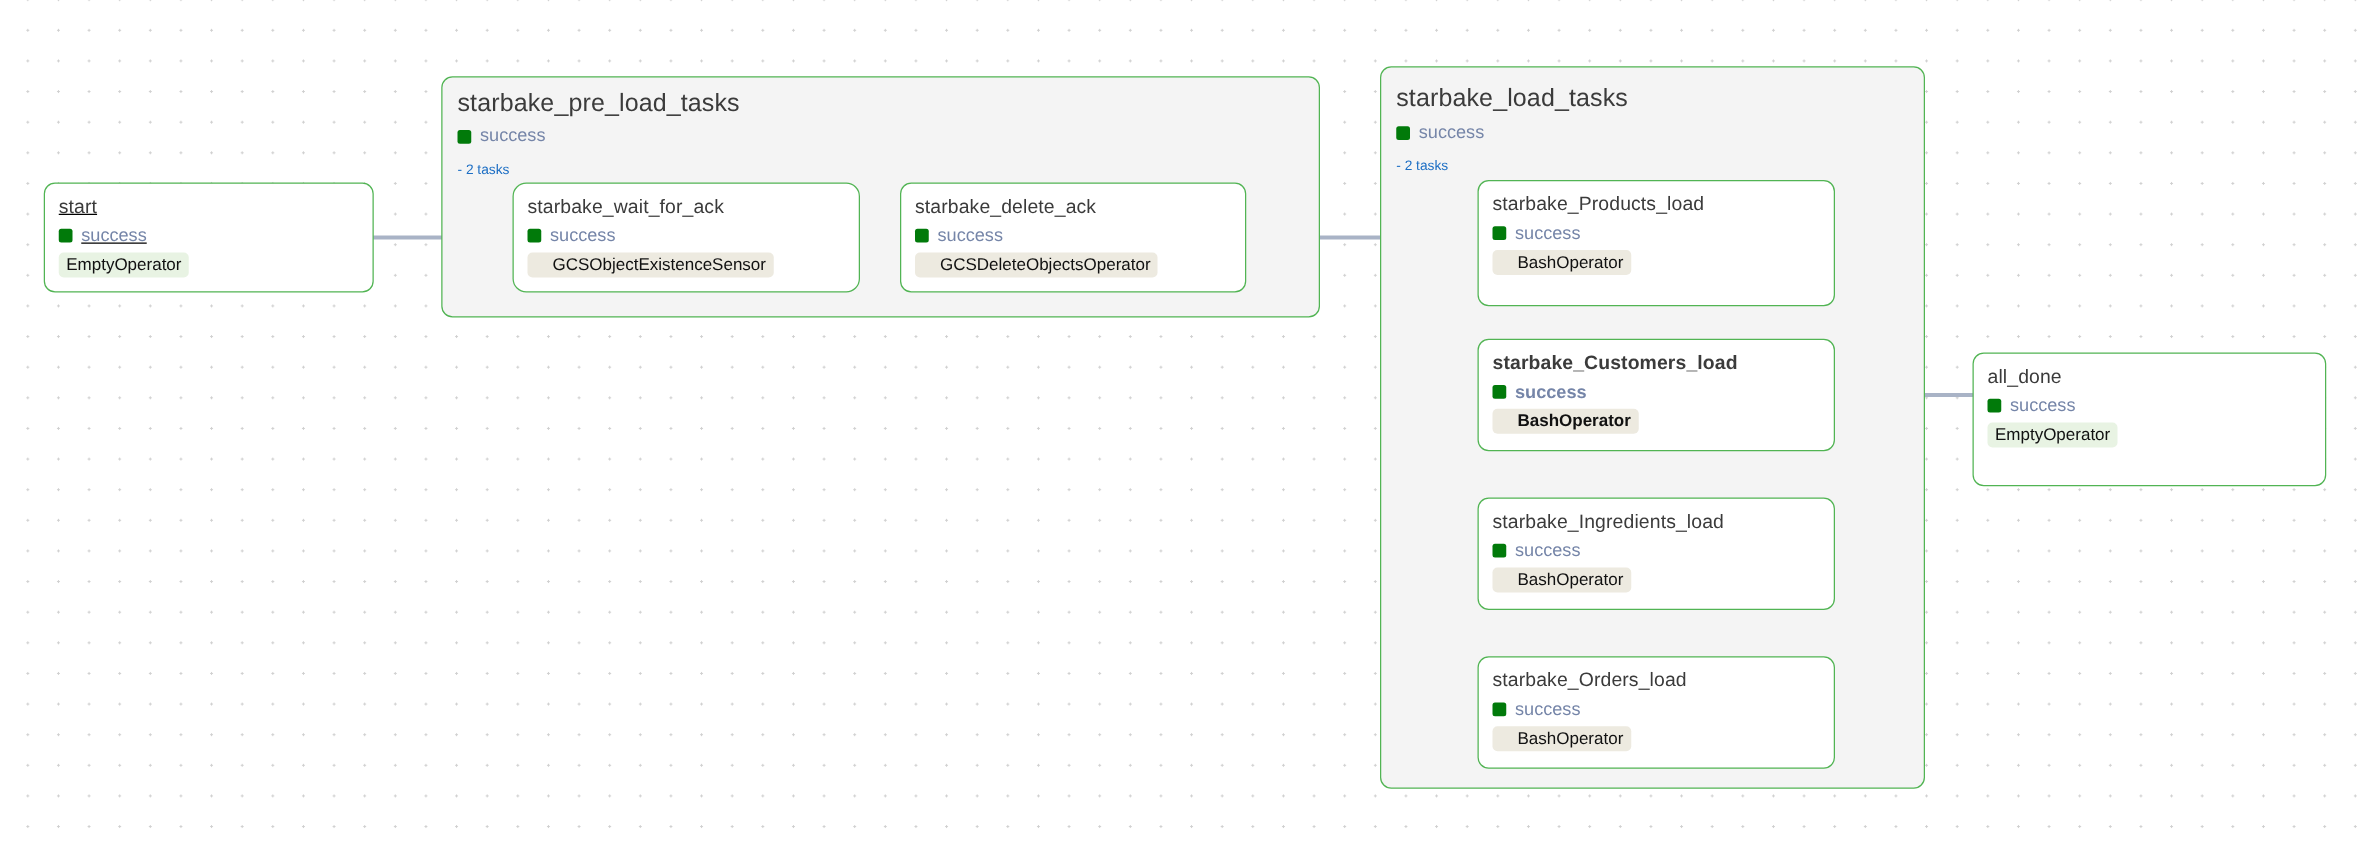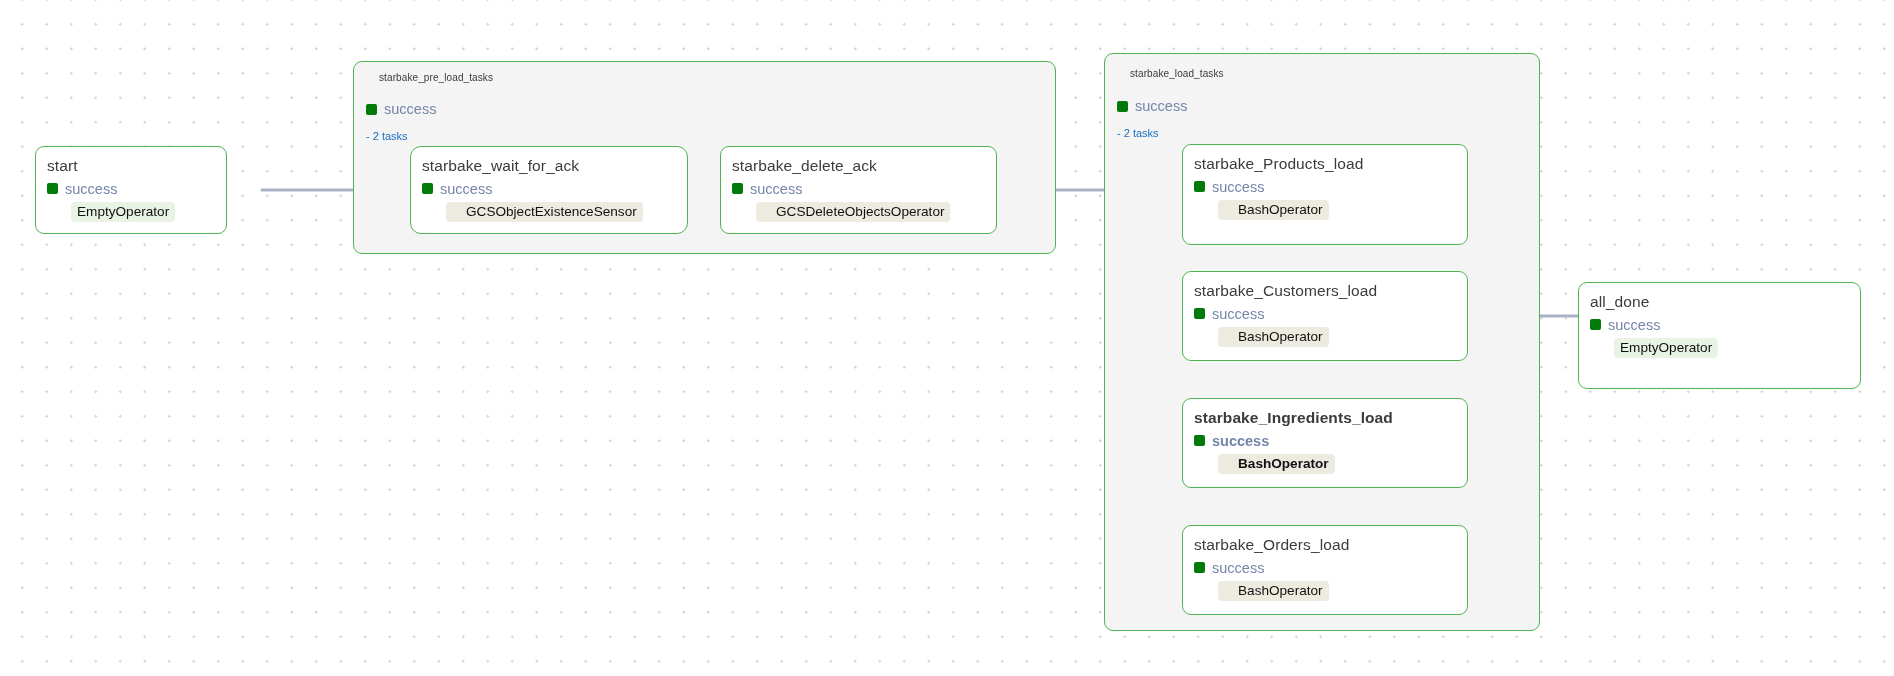--- a/index.html
+++ b/index.html
@@ -21,25 +21,24 @@
   
   .group{
     position:absolute;
     box-sizing:border-box;
     border:1.6px solid #51b453;
     border-radius:9px;
     background:#f4f4f4;
   }
   .group-title{
     position:absolute;
-    font-size:10px;
+    font-size:20px;
     color:#3b3b3b;
     white-space:nowrap;
     letter-spacing:.1px;
-    margin-left:13px;
   }
   .group-status{
     position:absolute;
     display:flex;
     align-items:center;
     gap:7px;
     font-size:14.5px;
     color:#7585a8;
     white-space:nowrap;
   }
@@ -83,21 +82,20 @@
     flex:0 0 auto;
   }
   .op-pill{
     display:inline-block;
     margin-top:5px;
     padding:2px 6px 3px 6px;
     border-radius:4px;
     font-size:13.6px;
     color:#111111;
     white-space:nowrap;
-    margin-left:24px;
   }
   .op-empty{background:#e8f3e3;}
   .op-other{background:#edeae0;padding-left:20px;}
   
   svg.edges{
     position:absolute;
     left:0;top:0;
     width:1894px;height:676px;
     pointer-events:none;
   }
@@ -151,21 +149,21 @@
   <div class="group-count" style="left:366px;top:130px;">- 2 tasks</div>
 
   <div class="group" style="left:1104px;top:53px;width:436px;height:578px;"></div>
   <div class="group-title" style="left:1117px;top:68px;">starbake_load_tasks</div>
   <div class="group-status" style="left:1117px;top:98px;">
     <span class="sq"></span>
     <span>success</span>
   </div>
   <div class="group-count" style="left:1117px;top:127px;">- 2 tasks</div>
 
-  <div class="node" style="left:35px;top:146px;width:192px;height:88px;">
+  <div class="node" style="left:35px;top:146px;width:264px;height:88px;text-decoration:underline;">
     <div class="node-title">start</div>
     <div class="node-status">
       <span class="sq"></span>
       <span>success</span>
     </div>
     <span class="op-pill op-empty">EmptyOperator</span>
   </div>
 
   <div class="node" style="left:410px;top:146px;width:278px;height:88px;border-radius:11px;">
     <div class="node-title">starbake_wait_for_ack</div>
@@ -187,30 +185,30 @@
 
   <div class="node" style="left:1182px;top:144px;width:286px;height:101px;">
     <div class="node-title">starbake_Products_load</div>
     <div class="node-status">
       <span class="sq"></span>
       <span>success</span>
     </div>
     <span class="op-pill op-other">BashOperator</span>
   </div>
 
-  <div class="node" style="left:1182px;top:271px;width:286px;height:90px;">
+  <div class="node" style="left:1182px;top:271px;width:286px;height:90px;font-weight:bold;">
     <div class="node-title">starbake_Customers_load</div>
     <div class="node-status">
       <span class="sq"></span>
       <span>success</span>
     </div>
     <span class="op-pill op-other">BashOperator</span>
   </div>
 
-  <div class="node" style="left:1182px;top:398px;width:286px;height:90px;font-weight:bold;">
+  <div class="node" style="left:1182px;top:398px;width:286px;height:90px;">
     <div class="node-title">starbake_Ingredients_load</div>
     <div class="node-status">
       <span class="sq"></span>
       <span>success</span>
     </div>
     <span class="op-pill op-other">BashOperator</span>
   </div>
 
   <div class="node" style="left:1182px;top:525px;width:286px;height:90px;">
     <div class="node-title">starbake_Orders_load</div>

